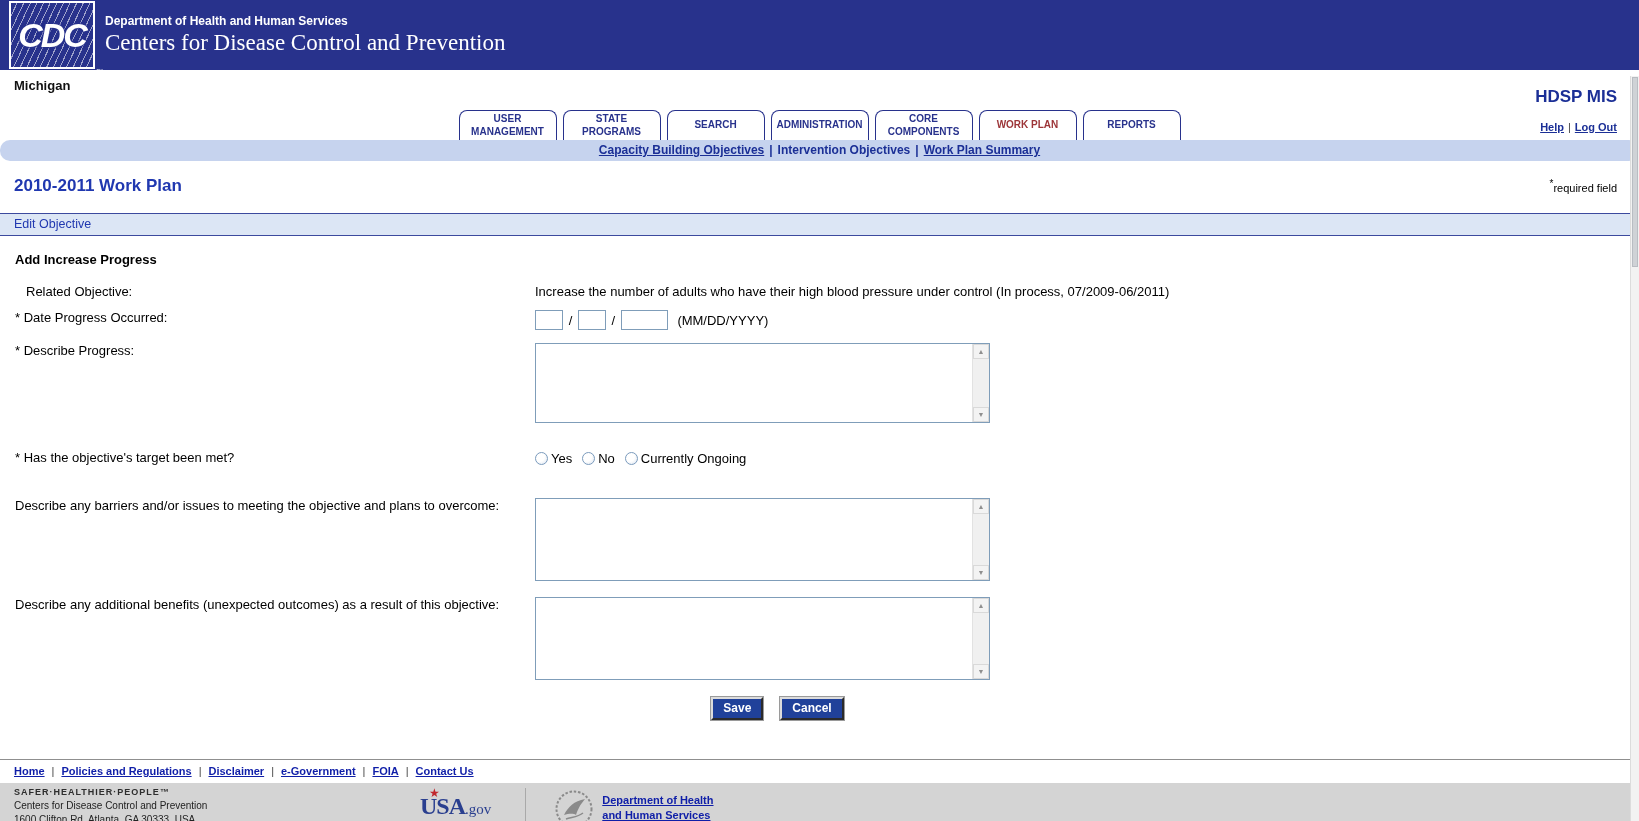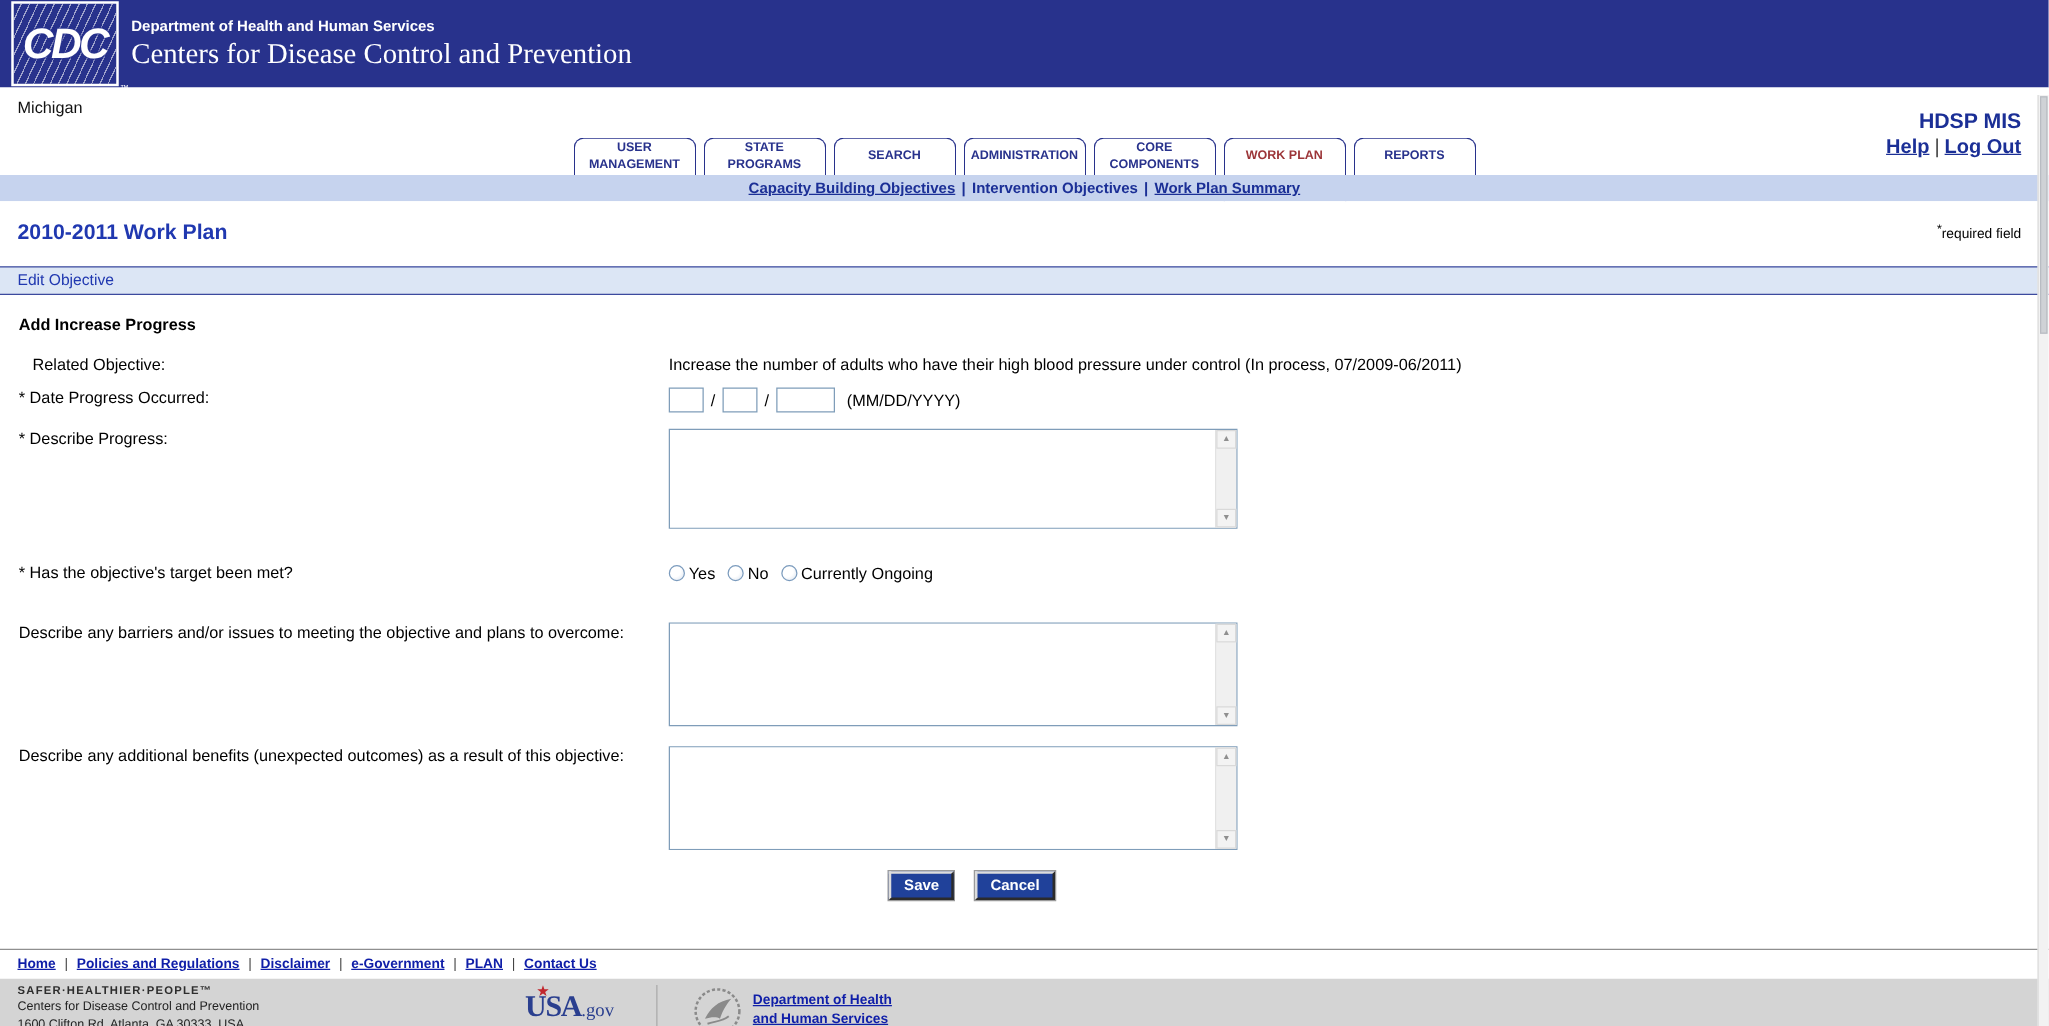--- a/index.html
+++ b/index.html
@@ -16,40 +16,40 @@
       border:2px solid #fff; display:flex; align-items:center; justify-content:center; }
   .cdc-logo span { font-weight:800; font-style:italic; font-size:34px; color:#fff;
       letter-spacing:-2px; text-shadow:0 0 3px #28328c, 0 0 3px #28328c, 0 0 3px #28328c; }
   .cdc-tm { position:absolute; right:-8px; bottom:-6px; color:#fff; font-size:7px; }
   .banner-text { margin-left:10px; color:#fff; }
   .banner-dept { font-size:12px; font-weight:bold; }
   .banner-org { font-family:"Liberation Serif", serif; font-size:23px; margin-top:2px; }
 
   
   .topbar { position:relative; height:40px; background:#fff; }
-  .state-name { position:absolute; left:14px; top:8px; font-size:13px; font-weight:normal; color:#111; }
+  .state-name { position:absolute; left:14px; top:8px; font-size:13px; font-weight:bold; color:#111; }
   .app-box { position:absolute; right:22px; top:17px; text-align:right; }
   .app-name { font-size:17px; font-weight:bold; color:#1b2f96; }
-  .app-links { font-size:16px; font-weight:bold; margin-top:2px; }
+  .app-links { font-size:11px; font-weight:bold; margin-top:14px; }
   .app-links a { color:#1b2f96; text-decoration:underline; cursor:pointer; }
   .app-links .sep { color:#444; font-weight:normal; margin:0 4px; text-decoration:none; }
 
   
   .tabs-row { height:30px; display:flex; justify-content:center; align-items:flex-end; gap:6px; background:#fff; }
   .tab { position:relative; width:98px; height:30px; background:#fff;
       border:1px solid #28328c; border-bottom:none; border-radius:8px 8px 0 0;
       display:flex; align-items:center; justify-content:center; text-align:center;
       font-size:10px; font-weight:bold; color:#28328c; line-height:1.25; cursor:pointer; padding:0 2px; }
   .tab.active { color:#9c3538; }
   .tab.active::after { content:""; position:absolute; left:-1px; right:-1px; top:100%; height:21px;
       border-left:1px solid #28328c; border-right:1px solid #28328c; }
 
   
   .subnav { height:21px; background:#c6d3ee; text-align:center; font-size:12px; font-weight:bold;
-      color:#1b2f96; padding-top:3px; position:relative; }
+      color:#1b2f96; padding-top:3px; position:relative;border-radius:10px; }
   .subnav a { color:#1b2f96; text-decoration:underline; cursor:pointer; }
   .subnav a.current { text-decoration:none; }
   .subnav .sep { margin:0 5px; text-decoration:none; color:#1b2f96; }
 
   
   .main { position:relative; background:#fff; }
   .page-title { padding:15px 0 0 14px; font-size:17px; font-weight:bold; color:#2038b0; }
   .required-note { position:absolute; right:22px; top:17px; font-size:11px; color:#000; }
   .required-note sup { font-size:10px; }
   .section-bar { margin-top:17px; background:#dce6f5; border-top:1px solid #3c4a9e;
@@ -238,21 +238,21 @@
         </div>
       </div>
     </div>
 
     <div class="btn-row">
       <button class="btn">Save</button>
       <button class="btn">Cancel</button>
     </div>
 
     <div class="footer-links">
-      <a>Home</a><span class="sep">|</span><a>Policies and Regulations</a><span class="sep">|</span><a>Disclaimer</a><span class="sep">|</span><a>e-Government</a><span class="sep">|</span><a>PLAN</a><span class="sep">|</span><a>Contact Us</a>
+      <a>Home</a><span class="sep">|</span><a>Policies and Regulations</a><span class="sep">|</span><a>Disclaimer</a><span class="sep">|</span><a>e-Government</a><span class="sep">|</span><a>FOIA</a><span class="sep">|</span><a>Contact Us</a>
     </div>
 
     <div class="footer-band">
       <div class="band-left">
         <div class="tagline">SAFER·HEALTHIER·PEOPLE™</div>
         <div class="band-org">Centers for Disease Control and Prevention</div>
         <div class="band-addr">1600 Clifton Rd. Atlanta, GA 30333, USA</div>
       </div>
       <div class="usagov">
         <span class="star-icon">★</span><span class="usa">USA</span><span class="gov">.gov</span>

